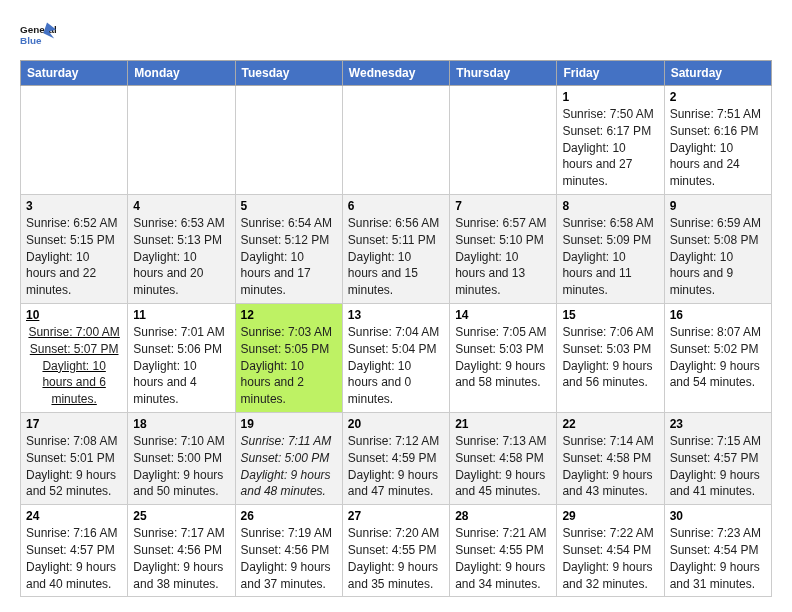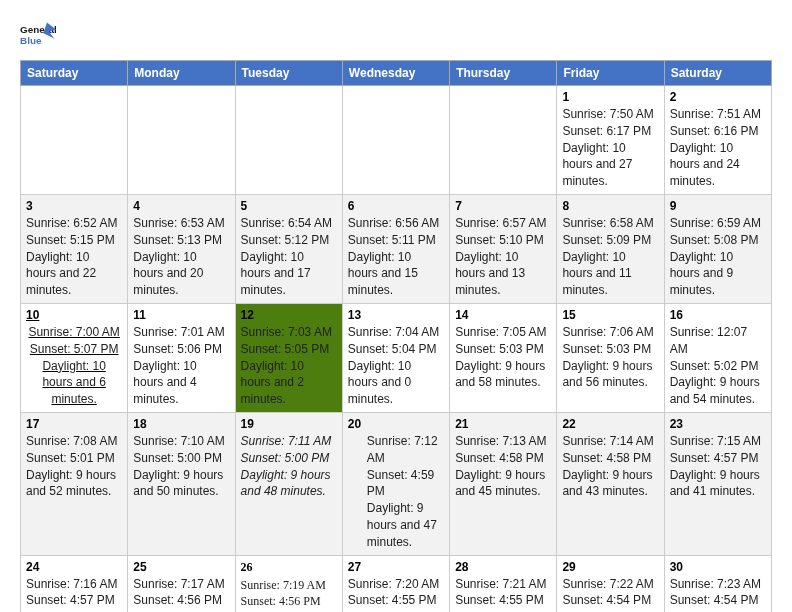--- a/index.html
+++ b/index.html
@@ -179,21 +179,21 @@
           <div class="day-info" style="white-space: pre-line; text-align: center;">Sunrise: 7:00 AM
 Sunset: 5:07 PM
 Daylight: 10 hours and 6 minutes.</div>
         </td>
         <td style="background: rgb(255, 255, 255);">
           <span class="day-num">11</span>
           <div class="day-info" style="white-space: pre-line;">Sunrise: 7:01 AM
 Sunset: 5:06 PM
 Daylight: 10 hours and 4 minutes.</div>
         </td>
-        <td style="background: #4d7c0f;">
+        <td style="background: #bef264;">
           <span class="day-num">12</span>
           <div class="day-info" style="white-space: pre-line;">Sunrise: 7:03 AM
 Sunset: 5:05 PM
 Daylight: 10 hours and 2 minutes.</div>
         </td>
         <td style="background: rgb(255, 255, 255);">
           <span class="day-num">13</span>
           <div class="day-info" style="white-space: pre-line;">Sunrise: 7:04 AM
 Sunset: 5:04 PM
 Daylight: 10 hours and 0 minutes.</div>
@@ -205,21 +205,21 @@
 Daylight: 9 hours and 58 minutes.</div>
         </td>
         <td style="background: rgb(255, 255, 255);">
           <span class="day-num">15</span>
           <div class="day-info" style="white-space: pre-line;">Sunrise: 7:06 AM
 Sunset: 5:03 PM
 Daylight: 9 hours and 56 minutes.</div>
         </td>
         <td style="background: rgb(255, 255, 255);">
           <span class="day-num">16</span>
-          <div class="day-info" style="white-space: pre-line;">Sunrise: 12:07 AM
+          <div class="day-info" style="white-space: pre-line;">Sunrise: 8:07 AM
 Sunset: 5:02 PM
 Daylight: 9 hours and 54 minutes.</div>
         </td>
       </tr>
       <tr>
         <td style="background: rgb(242, 242, 242);">
           <span class="day-num">17</span>
           <div class="day-info" style="white-space: pre-line;">Sunrise: 7:08 AM
 Sunset: 5:01 PM
 Daylight: 9 hours and 52 minutes.</div>
@@ -231,21 +231,21 @@
 Daylight: 9 hours and 50 minutes.</div>
         </td>
         <td style="background: rgb(242, 242, 242);">
           <span class="day-num">19</span>
           <div class="day-info" style="white-space: pre-line; font-style: italic;">Sunrise: 7:11 AM
 Sunset: 5:00 PM
 Daylight: 9 hours and 48 minutes.</div>
         </td>
         <td style="background: rgb(242, 242, 242);">
           <span class="day-num">20</span>
-          <div class="day-info" style="white-space: pre-line; margin-left: 19px;">Sunrise: 7:12 AM
+          <div class="day-info" style="white-space: pre-line;">Sunrise: 7:12 AM
 Sunset: 4:59 PM
 Daylight: 9 hours and 47 minutes.</div>
         </td>
         <td style="background: rgb(242, 242, 242);">
           <span class="day-num">21</span>
           <div class="day-info" style="white-space: pre-line;">Sunrise: 7:13 AM
 Sunset: 4:58 PM
 Daylight: 9 hours and 45 minutes.</div>
         </td>
         <td style="background: rgb(242, 242, 242);">
@@ -267,21 +267,21 @@
           <div class="day-info" style="white-space: pre-line;">Sunrise: 7:16 AM
 Sunset: 4:57 PM
 Daylight: 9 hours and 40 minutes.</div>
         </td>
         <td style="background: rgb(255, 255, 255);">
           <span class="day-num">25</span>
           <div class="day-info" style="white-space: pre-line;">Sunrise: 7:17 AM
 Sunset: 4:56 PM
 Daylight: 9 hours and 38 minutes.</div>
         </td>
-        <td style="background: rgb(255, 255, 255); font-family: Liberation Serif, serif;">
+        <td style="background: rgb(255, 255, 255);">
           <span class="day-num">26</span>
           <div class="day-info" style="white-space: pre-line;">Sunrise: 7:19 AM
 Sunset: 4:56 PM
 Daylight: 9 hours and 37 minutes.</div>
         </td>
         <td style="background: rgb(255, 255, 255);">
           <span class="day-num">27</span>
           <div class="day-info" style="white-space: pre-line;">Sunrise: 7:20 AM
 Sunset: 4:55 PM
 Daylight: 9 hours and 35 minutes.</div>

